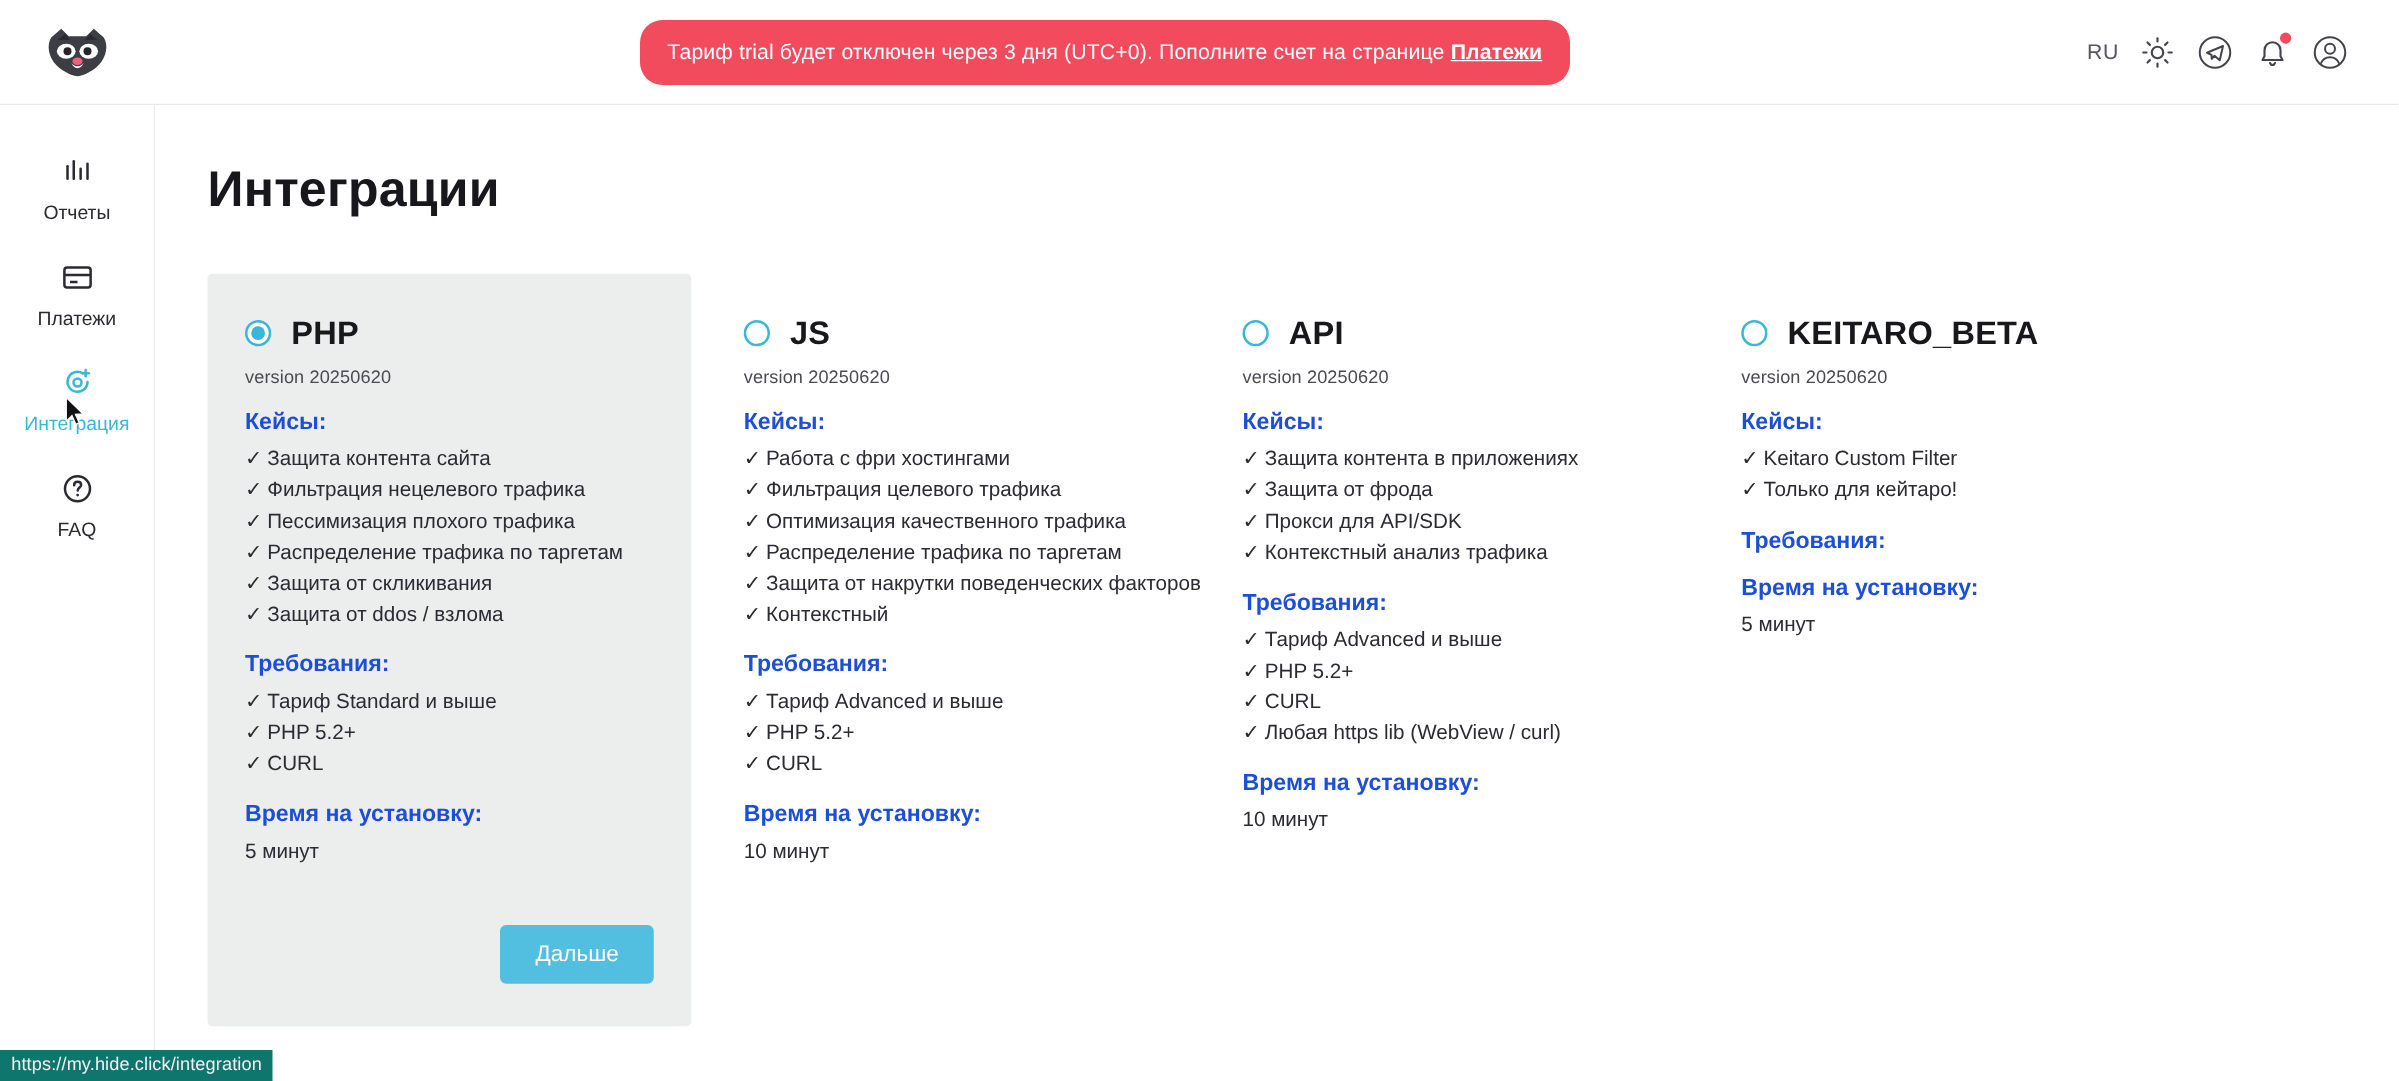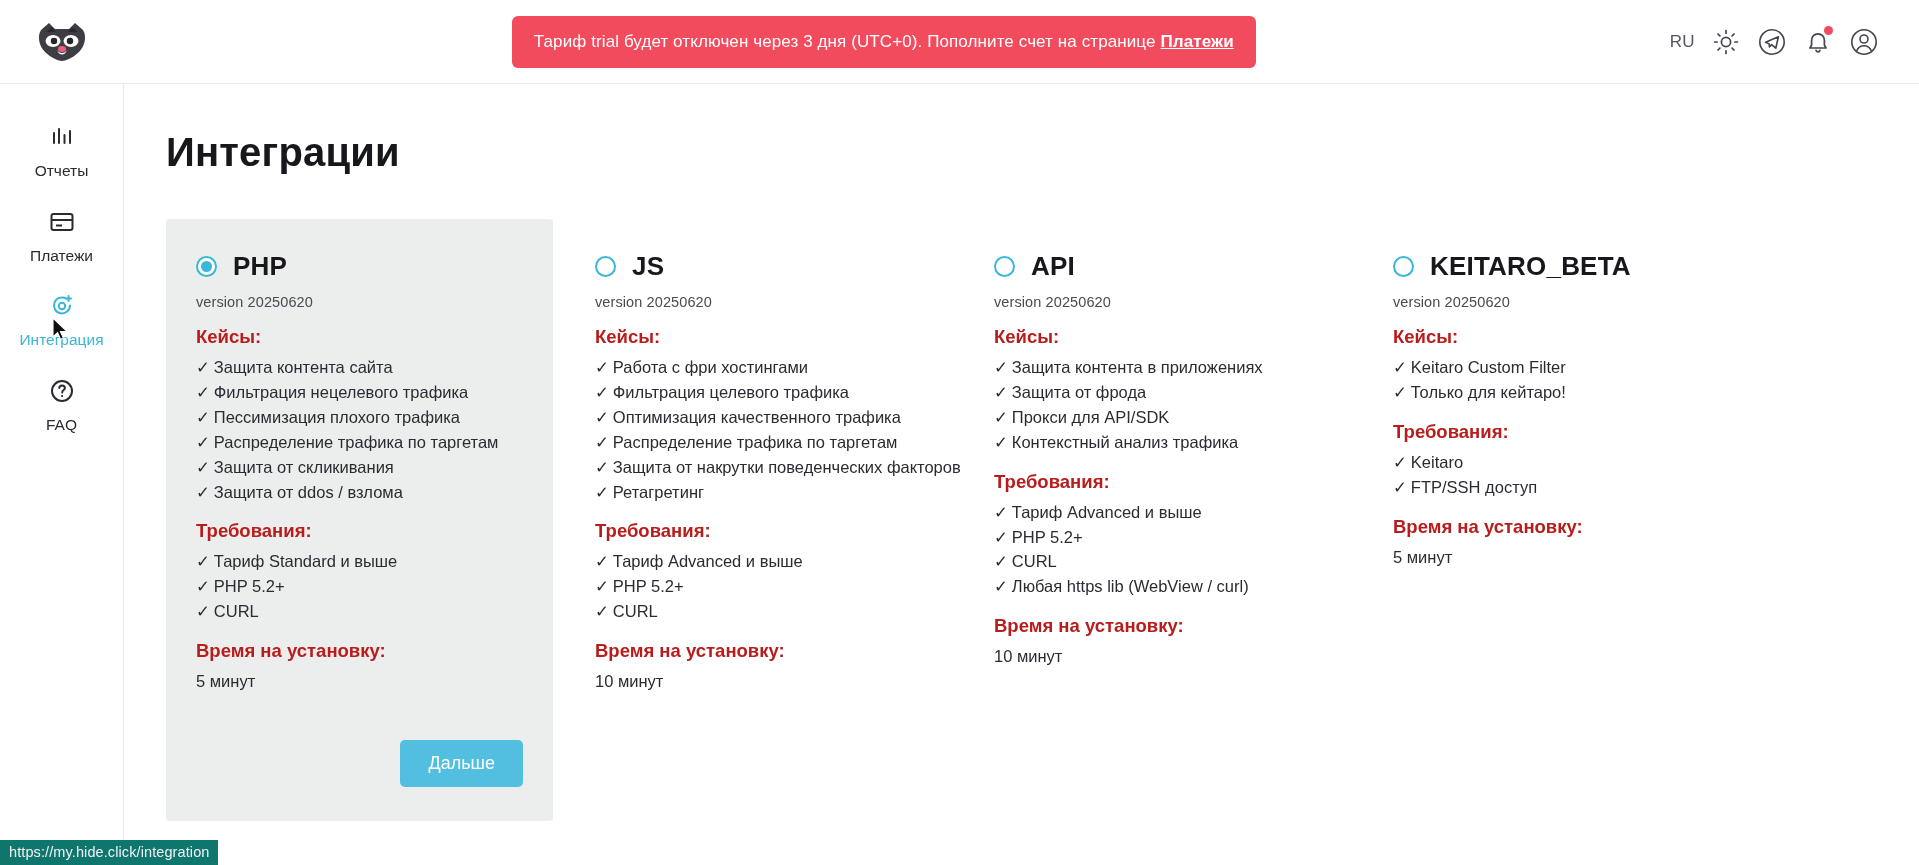--- a/index.html
+++ b/index.html
@@ -44,21 +44,21 @@
 
   .topbar-center {
     flex: 1 1 auto;
     display: flex;
     align-items: center;
     justify-content: center;
   }
   .alert-banner {
     background: #f24b5e;
     color: #ffffff;
-    border-radius: 6px;
+    border-radius: 18px;
     height: 52px;
     display: flex;
     align-items: center;
     padding: 0 22px;
     font-size: 17px;
     letter-spacing: .1px;
     white-space: nowrap;
   }
   .alert-banner a {
     color: #ffffff;
@@ -217,21 +217,21 @@
   }
   .card-version {
     font-size: 14.5px;
     color: #4a4a52;
     margin-bottom: 14px;
     letter-spacing: .1px;
   }
   .sect-title {
     font-size: 18.5px;
     font-weight: bold;
-    color: #b91c1c;
+    color: #1d4ed8;
     margin-top: 16px;
     margin-bottom: 7px;
   }
   .sect-title:first-of-type { margin-top: 0; }
   ul.items { list-style: none; }
   ul.items li {
     font-size: 16.5px;
     color: #2b2b33;
     line-height: 1.51;
     white-space: nowrap;
@@ -448,21 +448,21 @@
           </div>
           <div class="card-version">version 20250620</div>
 
           <div class="sect-title">Кейсы:</div>
           <ul class="items">
             <li><span class="check">✓</span><span>Работа с фри хостингами</span></li>
             <li><span class="check">✓</span><span>Фильтрация целевого трафика</span></li>
             <li><span class="check">✓</span><span>Оптимизация качественного трафика</span></li>
             <li><span class="check">✓</span><span>Распределение трафика по таргетам</span></li>
             <li><span class="check">✓</span><span>Защита от накрутки поведенческих факторов</span></li>
-            <li><span class="check">✓</span><span>Ретагретинг</span></li>
+            <li><span class="check">✓</span><span>Контекстный</span></li>
           </ul>
 
           <div class="sect-title">Требования:</div>
           <ul class="items">
             <li><span class="check">✓</span><span>Тариф Advanced и выше</span></li>
             <li><span class="check">✓</span><span>PHP 5.2+</span></li>
             <li><span class="check">✓</span><span>CURL</span></li>
           </ul>
 
           <div class="sect-title">Время на установку:</div>
@@ -503,24 +503,20 @@
           </div>
           <div class="card-version">version 20250620</div>
 
           <div class="sect-title">Кейсы:</div>
           <ul class="items">
             <li><span class="check">✓</span><span>Keitaro Custom Filter</span></li>
             <li><span class="check">✓</span><span>Только для кейтаро!</span></li>
           </ul>
 
           <div class="sect-title">Требования:</div>
-          <ul class="items">
-            <li><span class="check">✓</span><span>Keitaro</span></li>
-            <li><span class="check">✓</span><span>FTP/SSH доступ</span></li>
-          </ul>
 
           <div class="sect-title">Время на установку:</div>
           <div class="plain-line">5 минут</div>
         </div>
 
       </div>
     </main>
   </div>
 
   <div class="statusbar">https://my.hide.click/integration</div>

